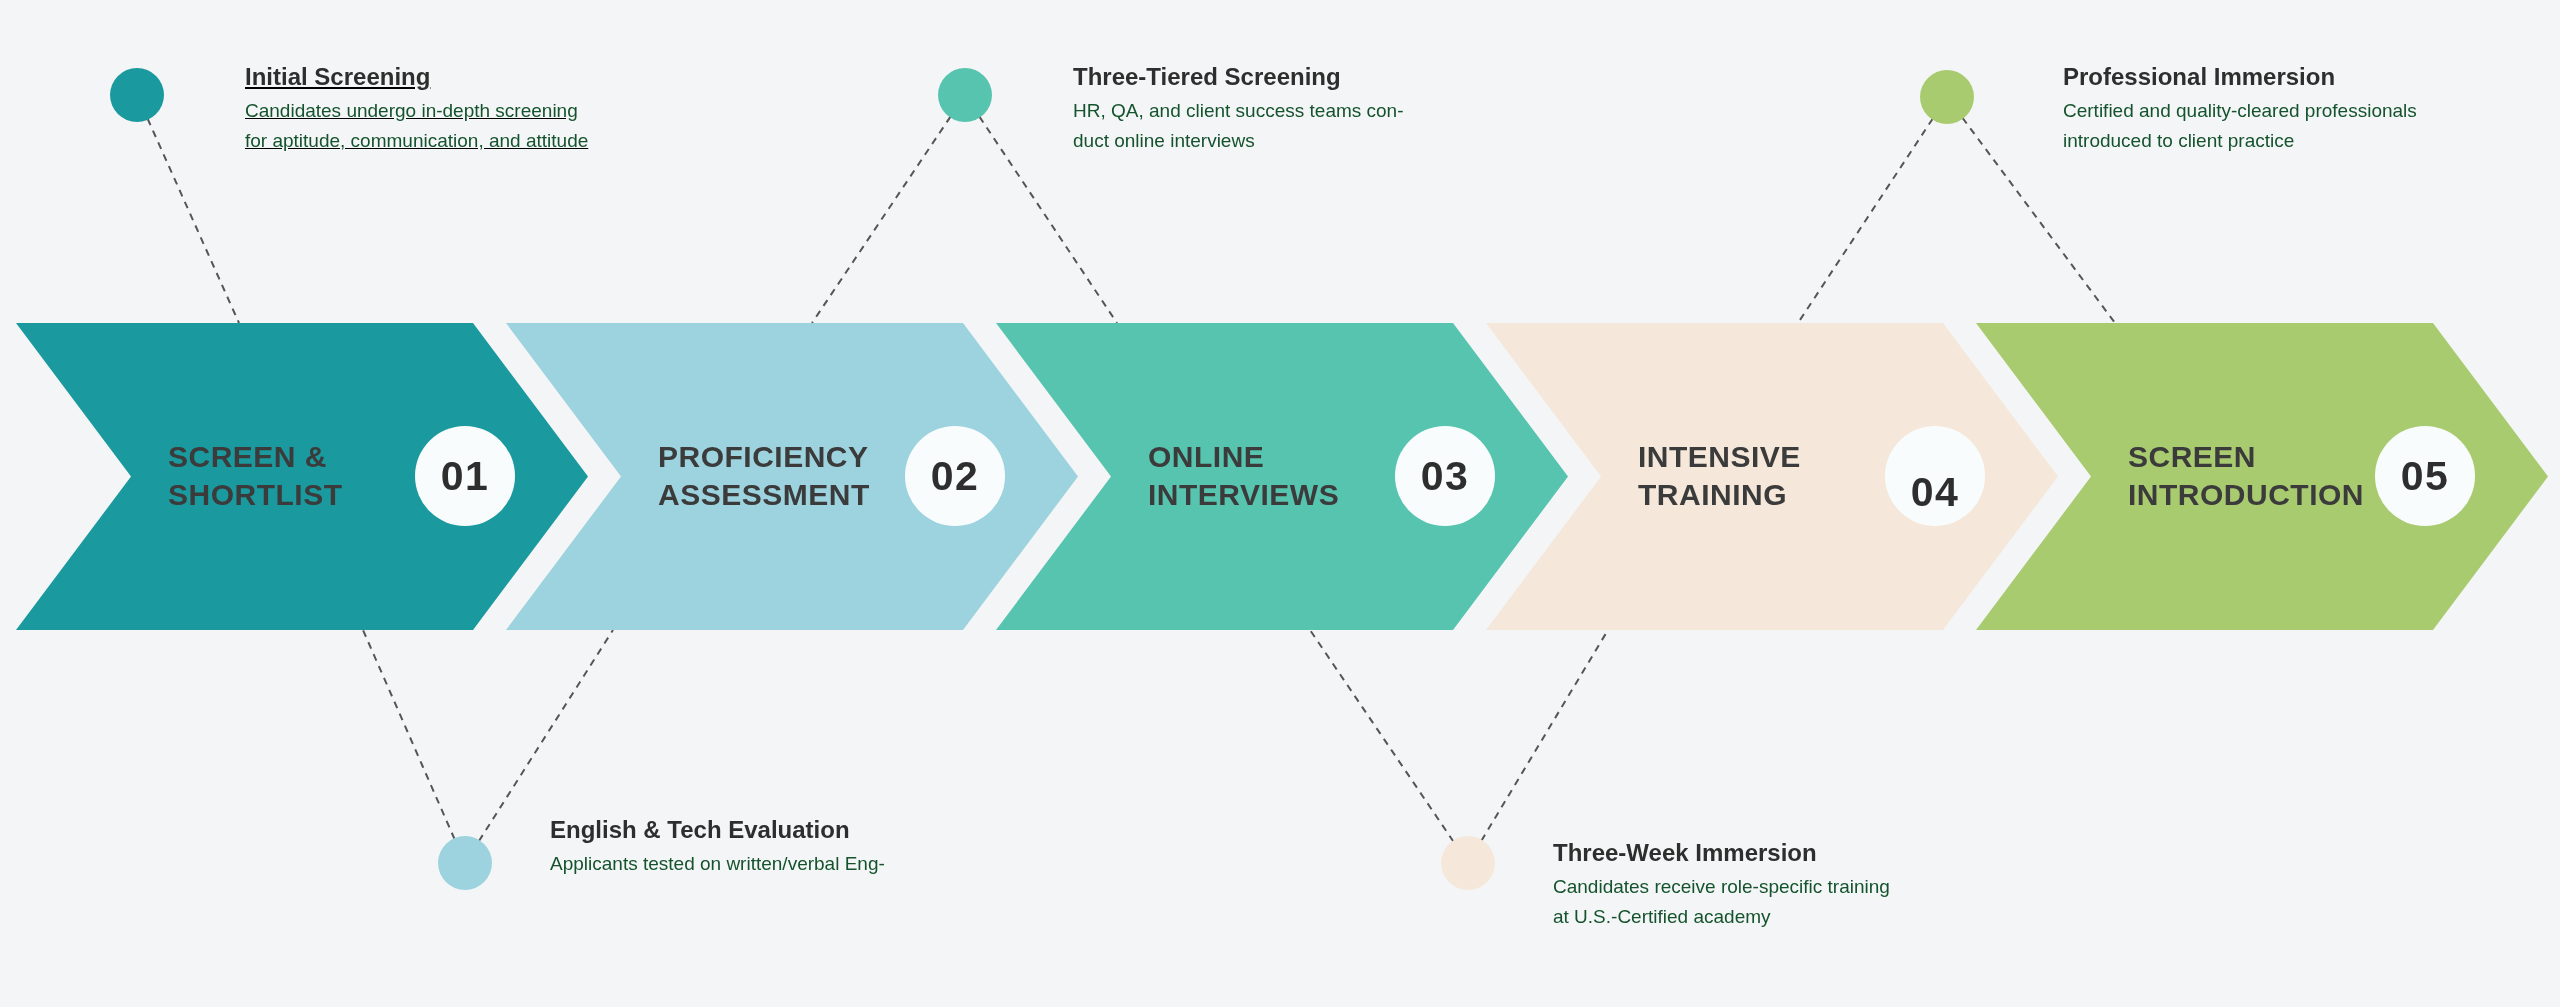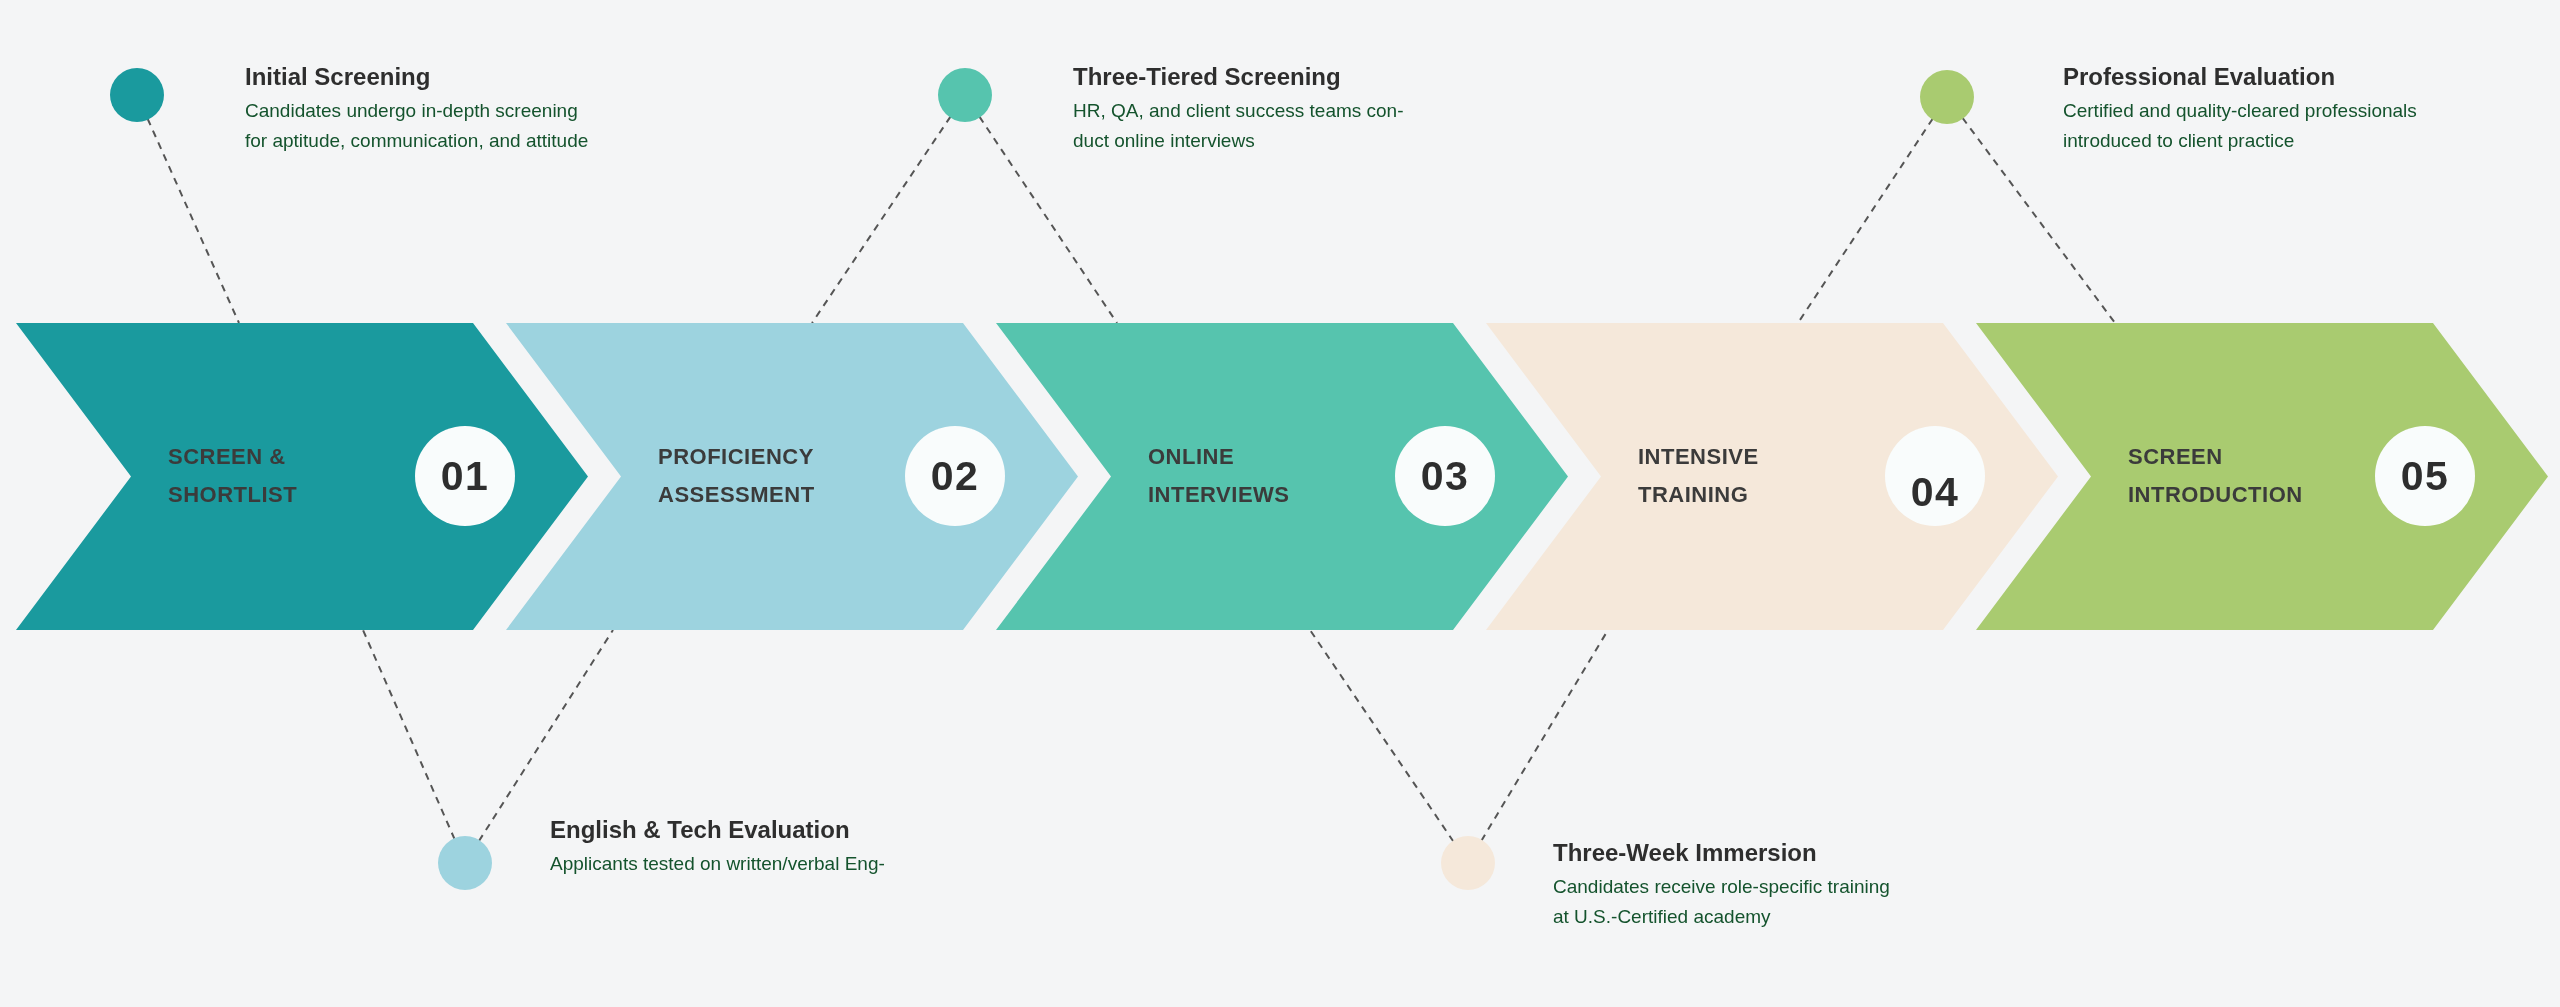--- a/index.html
+++ b/index.html
@@ -15,21 +15,21 @@
   }
   .layer-svg {
     position: absolute;
     left: 0; top: 0;
     width: 2560px; height: 1007px;
   }
   
   .step-label {
     position: absolute;
     transform: translateY(-50%);
-    font-size: 22px;
+    font-size: 30px;
     font-weight: 600;
     line-height: 38px;
     letter-spacing: 0.5px;
     color: #3b3b3b;
     white-space: nowrap;
   }
   
   .step-num {
     position: absolute;
     transform: translate(-50%, -50%);
@@ -116,34 +116,34 @@
     <div>SCREEN</div>
     <div>INTRODUCTION</div>
   </div>
 
   <div class="step-num" style="left:465px; top:476px;">01</div>
   <div class="step-num" style="left:955px; top:476px;">02</div>
   <div class="step-num" style="left:1445px; top:476px;">03</div>
   <div class="step-num" style="left:1935px; top:492px;">04</div>
   <div class="step-num" style="left:2425px; top:476px;">05</div>
 
-  <div class="anno" style="left:245px; top:62px;">
+  <div class="anno" style="left:245px; top:62px;text-decoration:underline;">
     <div class="anno-title">Initial Screening</div>
     <div class="anno-body">Candidates undergo in-depth screening</div>
     <div class="anno-body">for aptitude, communication, and attitude</div>
   </div>
 
   <div class="anno" style="left:1073px; top:62px;">
     <div class="anno-title">Three-Tiered Screening</div>
     <div class="anno-body">HR, QA, and client success teams con-</div>
     <div class="anno-body">duct online interviews</div>
   </div>
 
   <div class="anno" style="left:2063px; top:62px;">
-    <div class="anno-title">Professional Evaluation</div>
+    <div class="anno-title">Professional Immersion</div>
     <div class="anno-body">Certified and quality-cleared professionals</div>
     <div class="anno-body">introduced to client practice</div>
   </div>
 
   <div class="anno" style="left:550px; top:815px;">
     <div class="anno-title">English &amp; Tech Evaluation</div>
     <div class="anno-body">Applicants tested on written/verbal Eng-</div>
   </div>
 
   <div class="anno" style="left:1553px; top:838px;">

